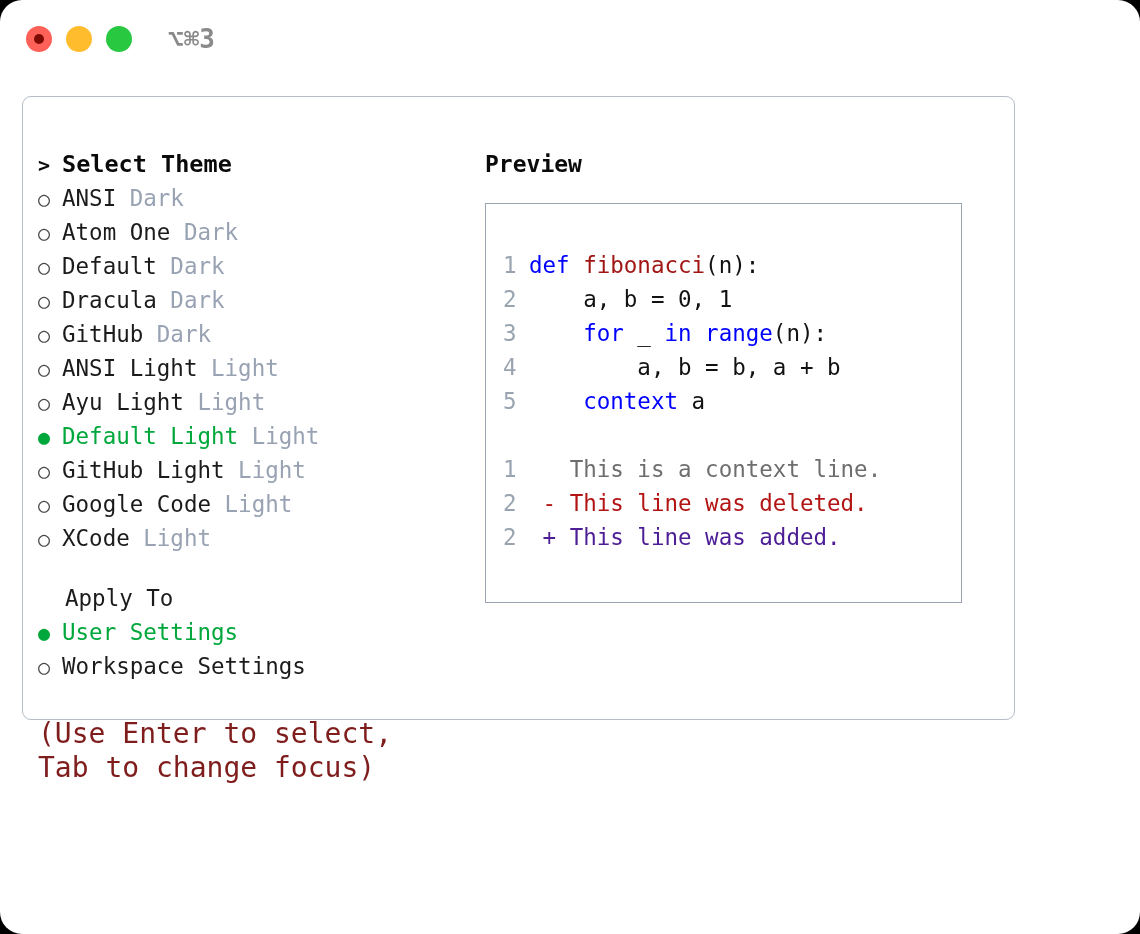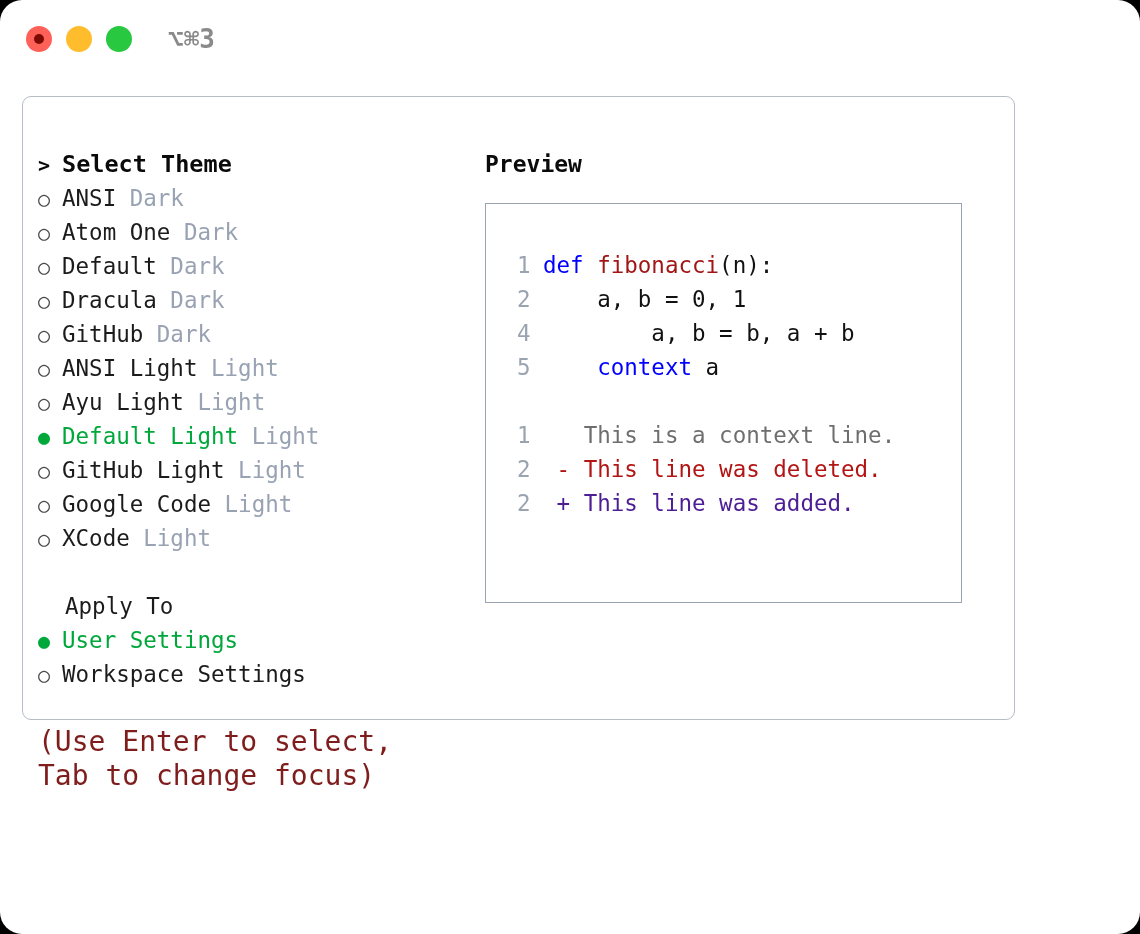--- a/index.html
+++ b/index.html
@@ -96,21 +96,21 @@
   .row.selected .bullet { color: #00a83b; }
   .row.selected .name   { color: #00a83b; }
 
   .section-label {
     height: 34px;
     line-height: 34px;
     font-size: 22.5px;
     color: #1b1b1b;
     padding-left: 27px;
   }
-  #apply-block { margin-top: 34px; }
+  #apply-block { margin-top: 26px; }
 
   #hint {
     margin-top: 34px;
     width: 410px;
     font-size: 28px;
     line-height: 34px;
     color: #7f1d1d;
   }
 
   
@@ -124,21 +124,21 @@
     font-weight: 700;
     color: #0a0a0a;
     line-height: 34px;
   }
   #code-box {
     margin-top: 22px;
     width: 477px;
     height: 400px;
     border: 1.5px solid #99a3b1;
     background: #ffffff;
-    padding: 44px 0 0 14px;
+    padding: 44px 0 0 0;
   }
   .code-line {
     height: 34px;
     line-height: 34px;
     font-size: 22.5px;
     white-space: pre;
     color: #111111;
     padding-left: 17px;
   }
   .code-line .ln {
@@ -200,20 +200,21 @@
 
       <div id="hint">(Use Enter to select, Tab to change focus)</div>
     </div>
 
     <div id="preview-col">
       <div id="preview-title">Preview</div>
       <div id="code-box">
         <div id="code-lines">
             <div class="code-line"><span class="ln">1</span><span class="kw">def </span><span class="fn">fibonacci</span><span class="pl">(n):</span></div>
             <div class="code-line"><span class="ln">2</span><span class="pl">    a, b = 0, 1</span></div>
+            <div class="code-line"><span class="ln">3</span><span class="pl">    </span><span class="kw">for</span><span class="pl"> _ </span><span class="kw">in</span><span class="pl"> </span><span class="kw">range</span><span class="pl">(n):</span></div>
             <div class="code-line"><span class="ln">4</span><span class="pl">        a, b = b, a + b</span></div>
             <div class="code-line"><span class="ln">5</span><span class="pl">    </span><span class="kw">context</span><span class="pl"> a</span></div>
           </div>
         <div class="blank-line"></div>
         <div id="diff-lines">
             <div class="code-line"><span class="ln">1</span><span class="diff-ctx">   This is a context line.</span></div>
             <div class="code-line"><span class="ln">2</span><span class="diff-del"> - This line was deleted.</span></div>
             <div class="code-line"><span class="ln">2</span><span class="diff-add"> + This line was added.</span></div>
           </div>
       </div>

